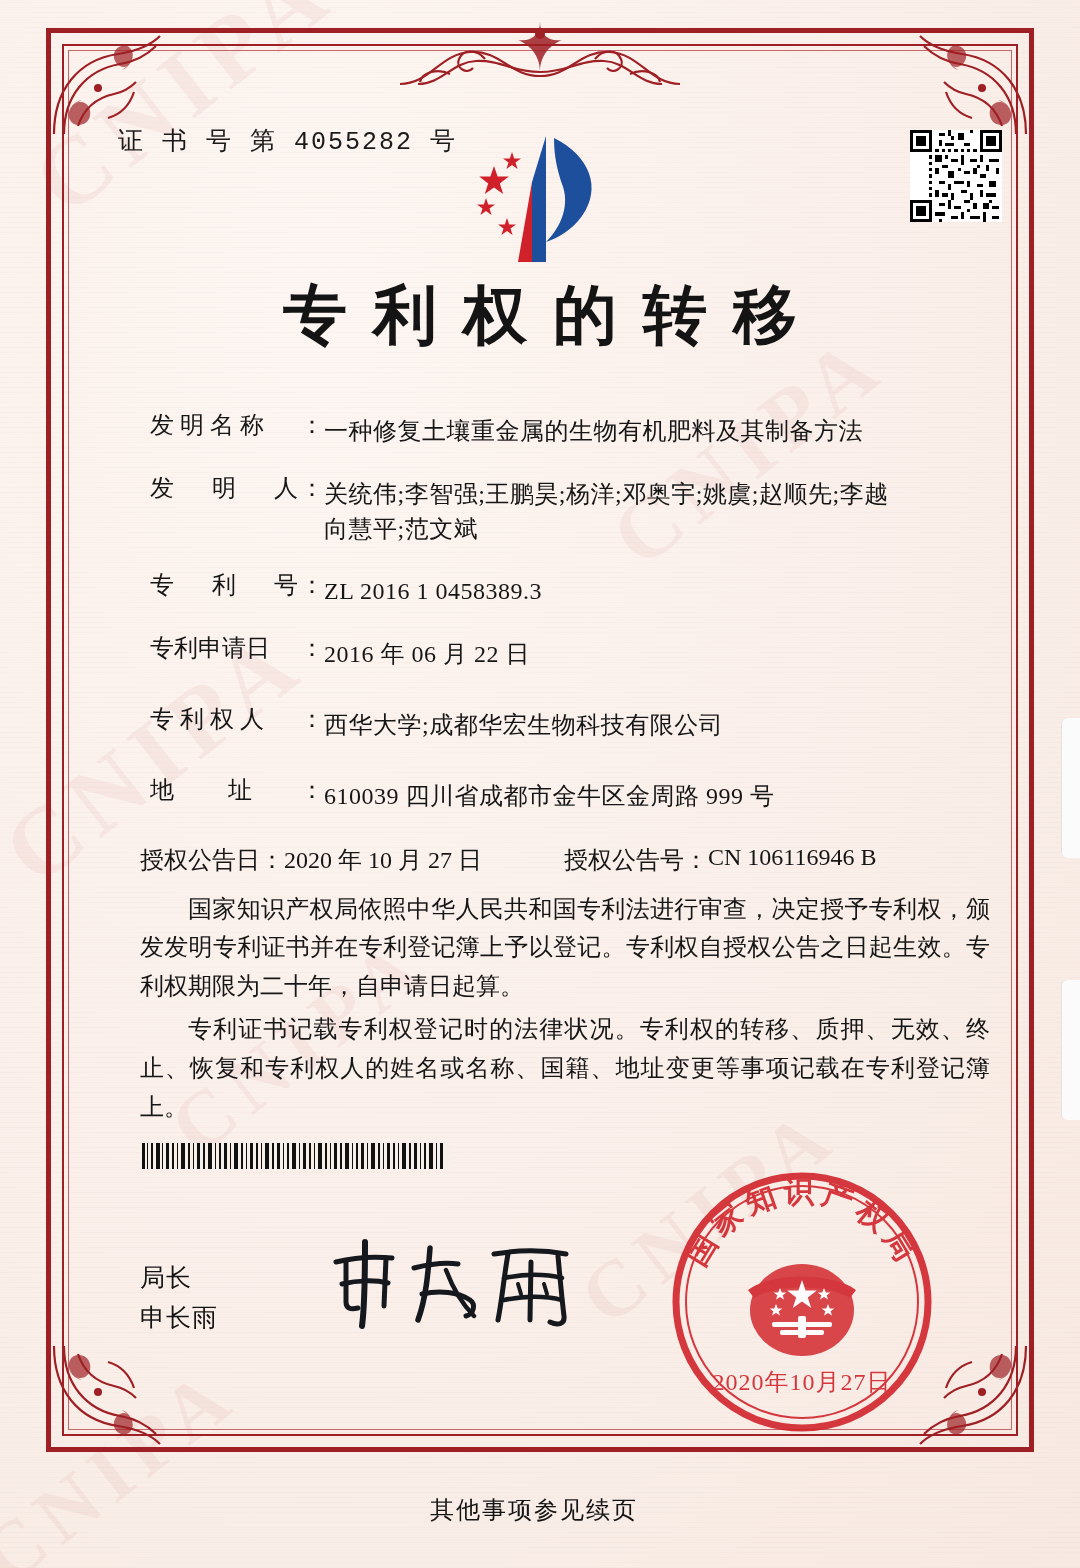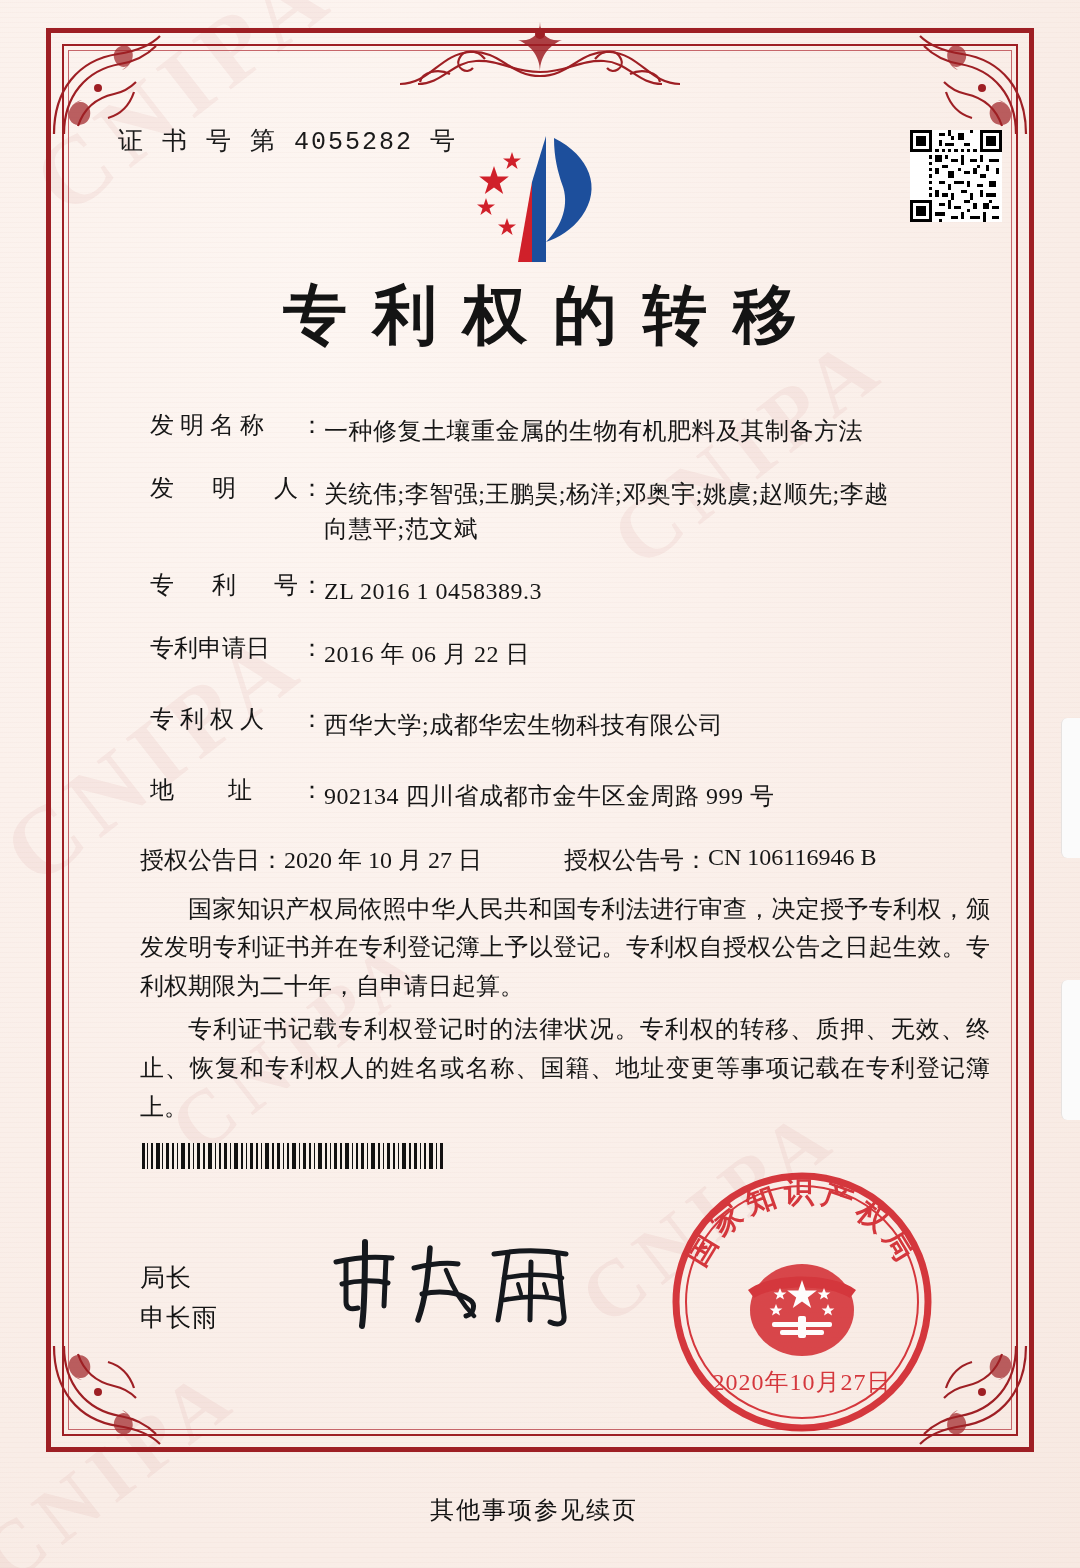--- a/index.html
+++ b/index.html
@@ -477,21 +477,21 @@
 
       <div class="frow gap-big">
         <span class="flabel sp2">专 利 权 人</span>
         <span class="fcolon">：</span>
         <span class="fvalue">西华大学;成都华宏生物科技有限公司</span>
       </div>
 
       <div class="frow gap-big">
         <span class="flabel sp4">地 址</span>
         <span class="fcolon">：</span>
-        <span class="fvalue">902134  四川省成都市金牛区金周路 999 号</span>
+        <span class="fvalue">610039  四川省成都市金牛区金周路 999 号</span>
       </div>
 
       <div class="two-col">
         <span class="seg">
           <span class="lbl">授权公告日</span>
           <span>：</span>
           <span>2020 年 10 月 27 日</span>
         </span>
         <span class="seg second">
           <span class="lbl">授权公告号</span>

